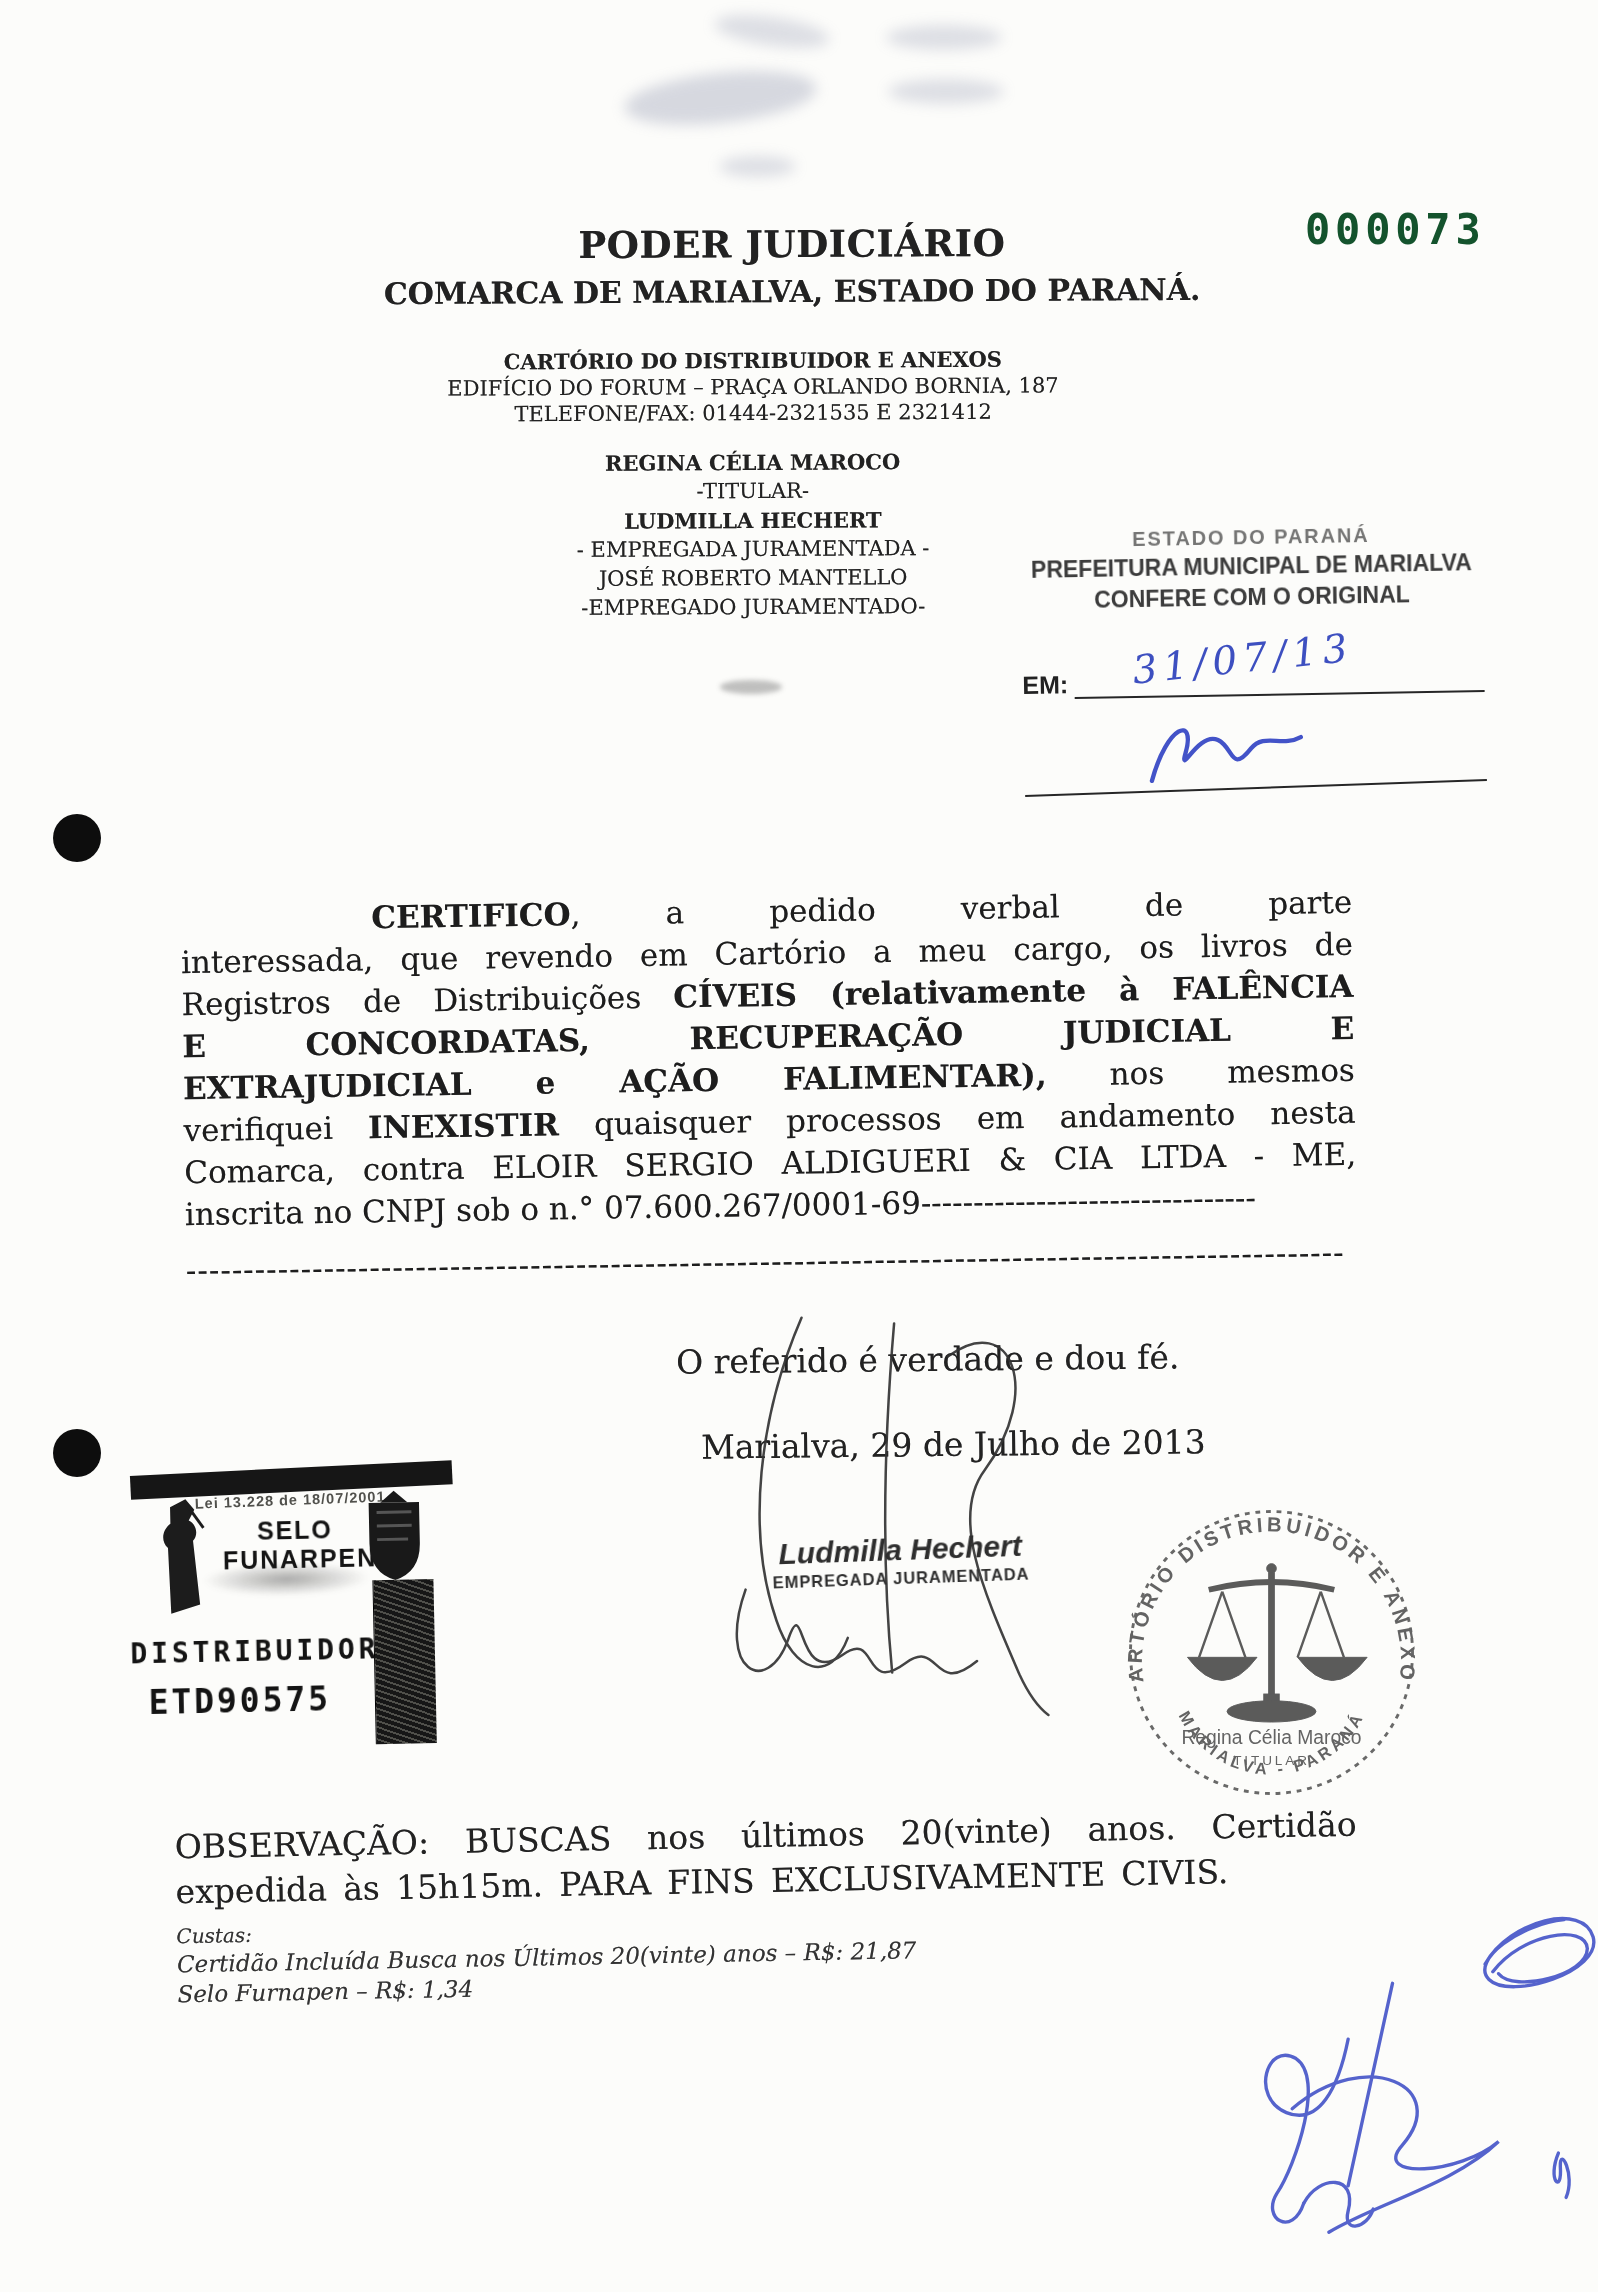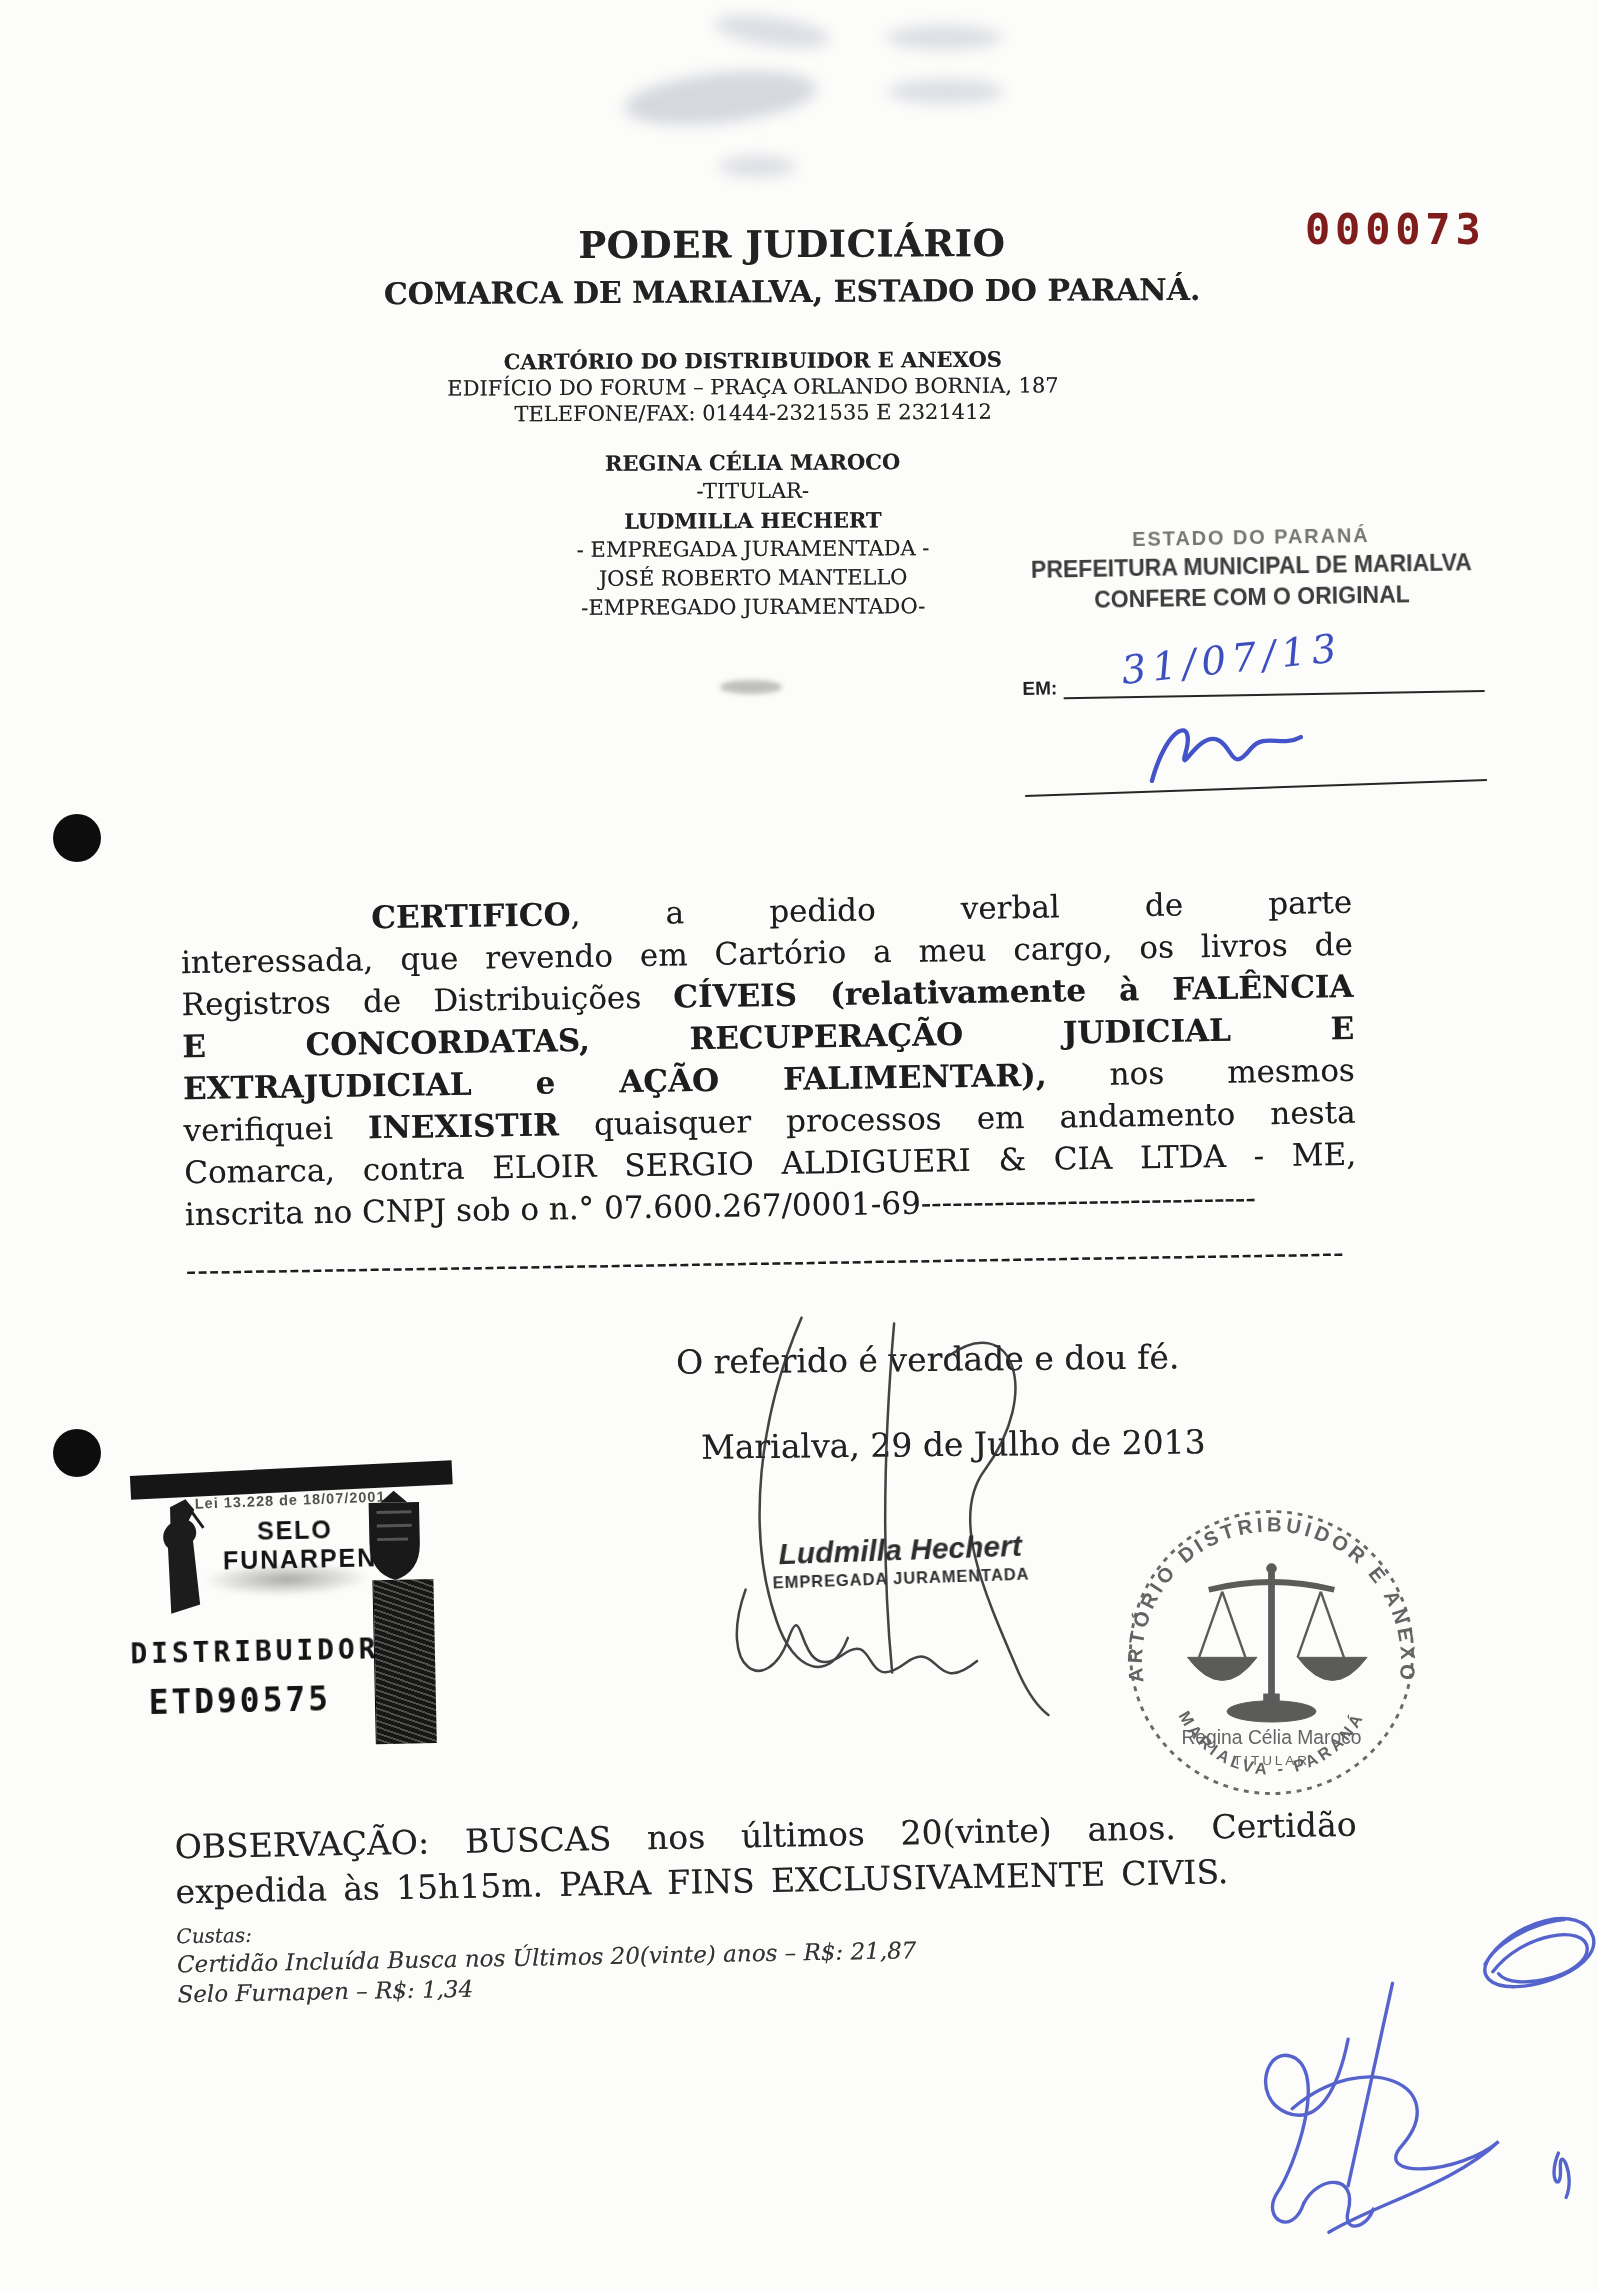--- a/index.html
+++ b/index.html
@@ -5,37 +5,37 @@
   html,body{margin:0;padding:0;background:#e8e8e6;}
   .page{position:relative;width:1599px;height:2292px;background:#fcfcfa;overflow:hidden;
         font-family:"DejaVu Serif",serif;color:#222;}
   .abs{position:absolute;}
   
   .ink{text-shadow:0 0 0.6px rgba(20,20,20,.45);}
   .sm{position:absolute;background:#8e94ad;opacity:.28;filter:blur(6.8px);border-radius:50%;}
   .hole{position:absolute;width:48px;height:48px;border-radius:50%;background:#0d0d0d;}
   
   .pagenum{left:1305px;top:205px;font-family:"DejaVu Sans Mono",monospace;font-weight:600;
-           font-size:42px;letter-spacing:4.8px;color:#7f1d1d;filter:blur(0.3px);}
+           font-size:42px;letter-spacing:4.8px;color:#14532d;filter:blur(0.3px);}
   
   .hdr{left:309px;top:222px;width:966px;text-align:center;transform:rotate(-.3deg);}
   .hdr-title{font-weight:bold;font-size:37px;letter-spacing:0.5px;}
   .hdr-sub{font-weight:bold;font-size:30px;margin-top:7.7px;}
   .office{left:270px;top:348px;width:966px;text-align:center;font-size:21px;line-height:26px;transform:rotate(-.3deg);}
   .office-name{font-weight:bold;font-size:21px;}
   .staff{left:270px;top:448px;width:966px;text-align:center;font-size:21px;line-height:29px;transform:rotate(-.3deg);}
   .b{font-weight:bold;}
   
   .pref{left:1022px;top:526px;width:462px;transform:rotate(-1deg);color:#3c3c3c;
         font-family:"Liberation Sans",sans-serif;text-align:center;}
   .pref-l1{font-weight:bold;font-size:20px;letter-spacing:1.9px;opacity:.7;filter:blur(0.7px);}
   .pref-l2{font-weight:bold;font-size:23px;margin-top:3.9px;filter:blur(0.2px);}
   .pref-l3{font-weight:bold;font-size:23px;margin-top:3.9px;filter:blur(0.2px);}
   .pref-em{display:flex;align-items:flex-end;margin-top:50px;text-align:left;}
-  .pref-em-label{font-weight:bold;font-size:19px;color:#222;}
+  .pref-em-label{font-weight:bold;font-size:25px;color:#222;}
   .pref-uline{flex:1;border-bottom:2.9px solid #262626;height:33px;margin-left:5.8px;position:relative;}
   .pref-date{position:absolute;left:58px;top:-25px;color:#3d4fc0;font-family:"DejaVu Serif",serif;
              font-style:italic;font-size:39px;letter-spacing:5.8px;transform:rotate(-5deg);white-space:nowrap;}
   .pref-uline2{border-bottom:2.9px solid #262626;height:87px;margin-top:3.9px;position:relative;transform:rotate(-1deg);}
   
   .bodytxt{left:183px;top:890px;width:1172px;font-size:31px;line-height:42px;transform:rotate(-.9deg);color:#1d1d1d;}
   .jl{text-align:justify;text-align-last:justify;white-space:nowrap;}
   .l1{text-indent:191px;}
   .clip{overflow:hidden;white-space:nowrap;text-align:left;text-align-last:left;}
   .dashrow{margin-top:13.5px;letter-spacing:1px;}

